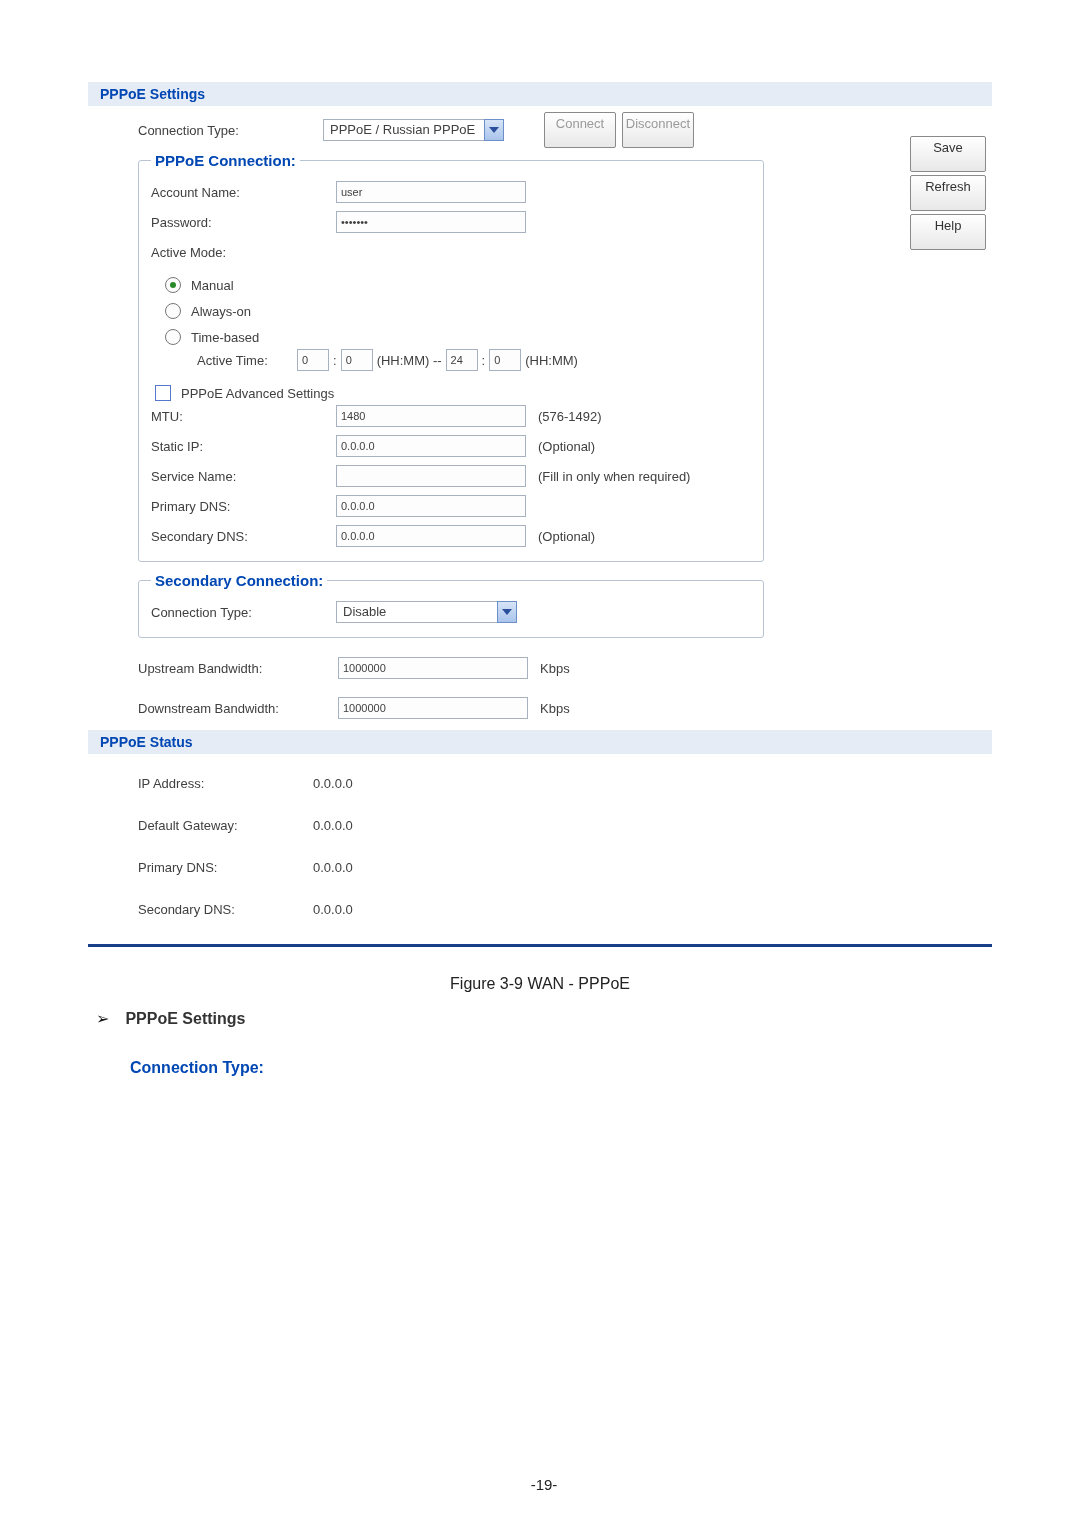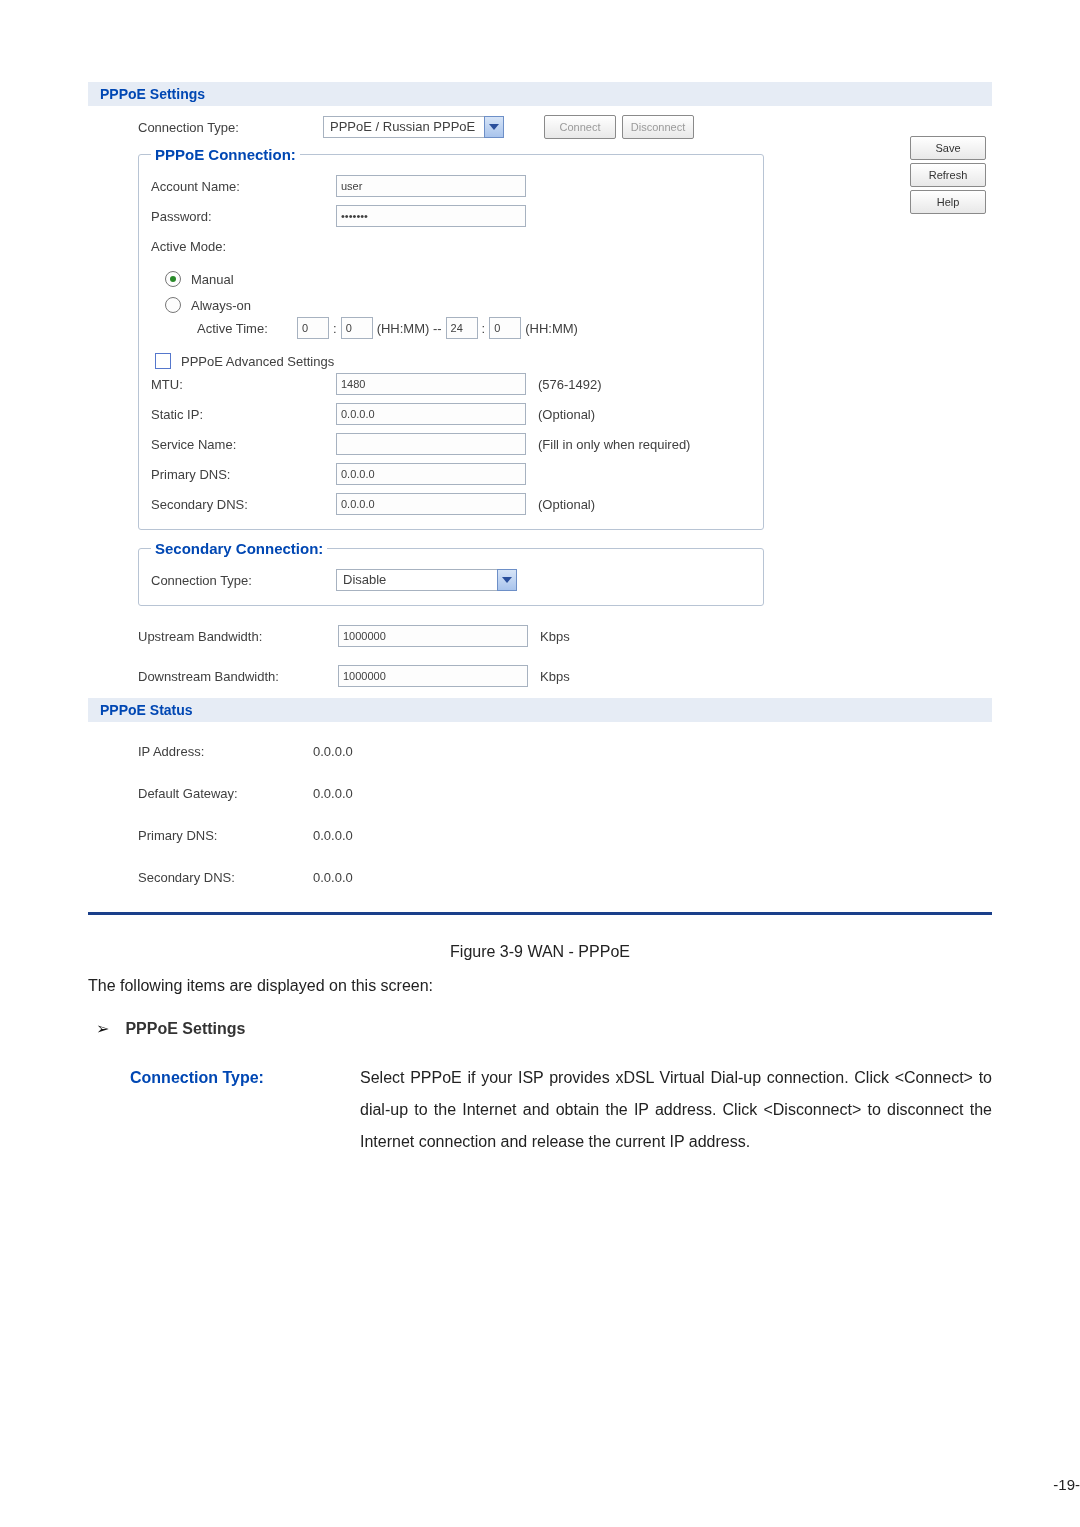--- a/index.html
+++ b/index.html
@@ -60,24 +60,24 @@
     height: 22px;
     padding: 0 4px;
     box-sizing: border-box;
     color: #404040;
   }
   input.small { width: 32px; text-align:left; }
   input.med { width: 190px; }
   .btn {
     display: inline-block;
     min-width: 72px;
-    height: 24px;
+    height: 36px;
     border: 1px solid #8a8a8a;
     background: linear-gradient(#fff,#e8e8e8);
-    font-size: 11px;
+    font-size: 13px;
     color: #9a9a9a;
     text-align: center;
     line-height: 22px;
     margin-left: 6px;
     border-radius: 2px;
     box-sizing: border-box;
   }
   .btn.enabled { color: #333; }
   .sidebar-buttons {
     position: absolute;
@@ -170,21 +170,21 @@
   .desc-body {
     flex: 1;
     font-size: 16px;
     color: #222;
     text-align: justify;
   }
   .page-num {
     position: absolute;
     bottom: 34px;
     left: 0; right: 0;
-    text-align: right;
+    text-align: center;
     font-size: 15px;
     color: #222;
     padding-left: 8px;
   }
   .select-arrow {
     display:inline-flex;
     width:20px;height:22px;
     border:1px solid #6d8fc7;
     background: linear-gradient(#d6e4f7,#a9c4ec);
     align-items:center;justify-content:center;
@@ -258,20 +258,24 @@
         <div class="radio-row">
           <span class="radio-circle">
               <span class="radio-dot"></span>
             </span>
           <span>Manual</span>
         </div>
         <div class="radio-row">
           <span class="radio-circle"></span>
           <span>Always-on</span>
         </div>
+        <div class="radio-row">
+          <span class="radio-circle"></span>
+          <span>Time-based</span>
+        </div>
 
         <div class="time-row">
           <span style="width:96px;">Active Time:</span>
           <input class="small" type="text" value="0" style="">
           <span>:</span>
           <input class="small" type="text" value="0" style="">
           <span>(HH:MM) --</span>
           <input class="small" type="text" value="24" style="">
           <span>:</span>
           <input class="small" type="text" value="0" style="">
@@ -353,26 +357,24 @@
       </div>
       <div class="status-row">
         <span class="label">Secondary DNS:</span>
         <span>0.0.0.0</span>
       </div>
     </div>
   </div>
 
   <div class="caption">Figure 3-9 WAN - PPPoE</div>
 
-  <div class="para">The following items are displayed on this screen:</div>
 
   <div class="bullet-row">
     <span class="bullet-arrow">➢</span>
     <span class="bullet-text">PPPoE Settings</span>
   </div>
 
   <div class="desc">
     <div class="desc-label">Connection Type:</div>
-    <div class="desc-body">Select PPPoE if your ISP provides xDSL Virtual Dial-up connection. Click &lt;Connect&gt; to dial-up to the Internet and obtain the IP address. Click &lt;Disconnect&gt; to disconnect the Internet connection and release the current IP address.</div>
   </div>
 
   <div class="page-num">-19-</div>
 </div>
 
 </body></html>

